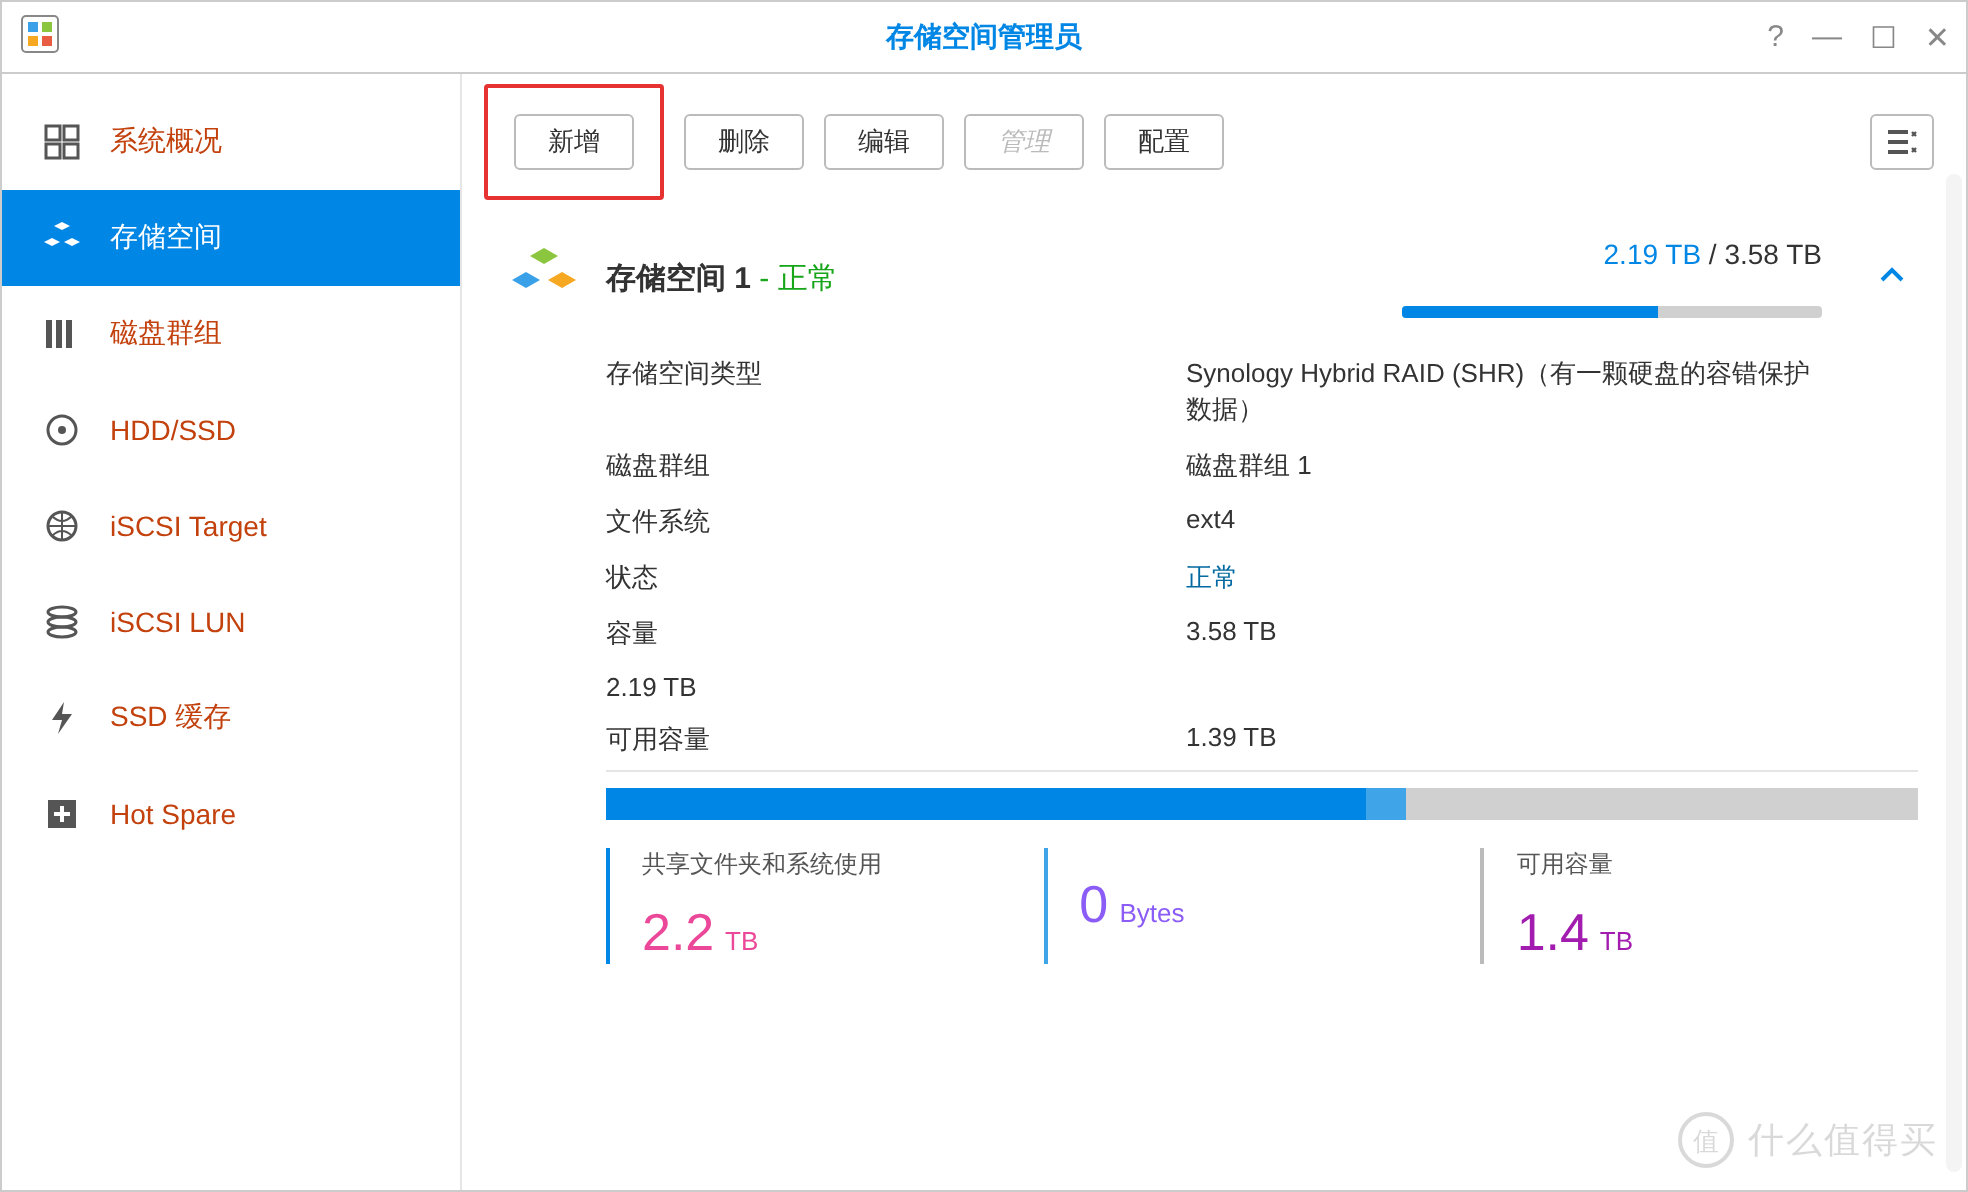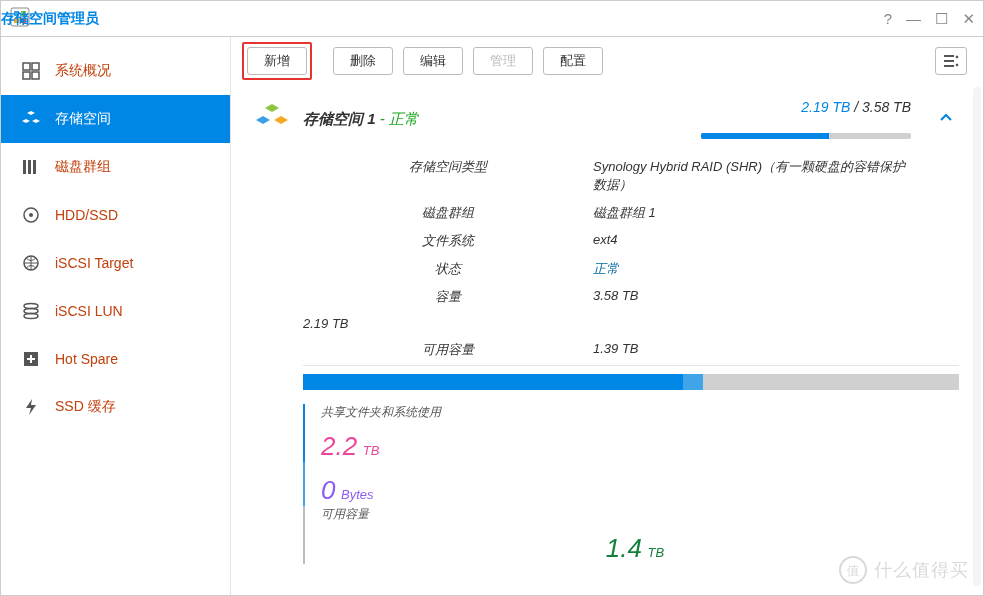--- a/index.html
+++ b/index.html
@@ -1,65 +1,65 @@
 <!DOCTYPE html>
 <html><head>
 <meta charset="utf-8">
 <style>
 * { box-sizing: border-box; margin: 0; padding: 0; }
 body { font-family: "Microsoft YaHei", Arial, sans-serif; font-size: 13px; color: #333; background: #fff; width: 984px; height: 596px; overflow: hidden; position: relative; border: 1px solid #ccc; }
 .titlebar { height: 36px; border-bottom: 1px solid #ccc; display: flex; align-items: center; position: relative; }
 .titlebar .app-icon { margin-left: 8px; }
-.titlebar .title { position: absolute; left: 0; right: 0; color: #0086e5; font-weight: bold; font-size: 14px; pointer-events: none; }
+.titlebar .title { position: absolute; left: 0; right: 0; text-align: center; color: #0086e5; font-weight: bold; font-size: 14px; pointer-events: none; }
 .titlebar .win-controls { position: absolute; right: 8px; display: flex; gap: 14px; color: #888; }
 .titlebar .win-controls span { cursor: pointer; font-size: 15px; }
 .main { display: flex; height: 559px; }
 .sidebar { width: 230px; border-right: 1px solid #e5e5e5; padding-top: 10px; }
 .sidebar .item { display: flex; align-items: center; height: 48px; padding-left: 20px; gap: 14px; cursor: pointer; color: #c2410c; font-size: 14px; }
 .sidebar .item.active { background: #0086e5; color: #fff; }
 .sidebar .item .ico { width: 20px; height: 20px; display: flex; align-items: center; justify-content: center; }
 .content { flex: 1; padding: 10px 16px 0 16px; position: relative; }
 .toolbar { display: flex; gap: 10px; align-items: center; }
 .toolbar button { height: 28px; padding: 0 16px; background: #fff; border: 1px solid #bbb; border-radius: 3px; font-size: 13px; cursor: pointer; color: #333; font-family: inherit; }
-.toolbar button.disabled { color: #bbb; cursor: default; }
-.toolbar .highlighted { border: 2px solid #e73232; padding: 3px; border-radius: 2px; margin: -5px 11px -5px -5px; }
+.toolbar button.disabled { color: #bbb; cursor: default; font-style: italic; }
+.toolbar .highlighted { border: 2px solid #e73232; padding: 13px; border-radius: 2px; margin: -5px 0 -5px -5px; }
 .toolbar .highlighted button { margin: 0; }
 .toolbar .spacer { flex: 1; }
 .toolbar .view-btn { width: 32px; height: 28px; border: 1px solid #bbb; border-radius: 3px; display: flex; align-items: center; justify-content: center; cursor: pointer; }
-.panel-wrap { margin-top: 12px; font-style: italic; }
+.panel-wrap { margin-top: 12px; }
 .panel { background: #fff; }
 .panel-head { display: flex; align-items: center; padding: 12px 8px 8px 8px; gap: 14px; }
 .vol-icon { width: 34px; height: 34px; }
 .panel-title { font-size: 15px; font-weight: bold; }
 .panel-title .status-ok { color: #17a61a; font-weight: normal; }
 .head-right { margin-left: auto; text-align: right; padding-right: 8px; }
 .capacity-text { font-size: 14px; margin-bottom: 18px; }
 .capacity-text .used { color: #0086e5; }
 .head-bar { width: 210px; height: 6px; background: #d0d0d0; border-radius: 2px; overflow: hidden; }
 .head-bar .fill { height: 100%; background: #0086e5; }
 .collapse-btn { color: #0086e5; font-size: 14px; padding: 0 6px; cursor: pointer; }
 .details { padding: 6px 8px 0 56px; }
 .row { display: flex; padding: 5px 0; font-size: 13px; }
-.row .lbl { width: 290px; color: #333; text-align: center; }
+.row .lbl { width: 290px; color: #333; }
 .row .val { color: #333; }
 .row .val.ok { color: #0369a1; }
 .row.sep { border-bottom: 1px solid #e5e5e5; padding-bottom: 6px; }
 .big-bar { margin: 8px 0 0 0; height: 16px; background: #d0d0d0; display: flex; }
 .big-bar .seg1 { background: #0086e5; }
 .big-bar .seg2 { background: #3fa4e8; }
-.breakdown { display: flex; margin-top: 14px; flex-direction: column; }
+.breakdown { display: flex; margin-top: 14px; }
 .bk { flex: 1; padding: 0 10px 0 16px; border-left: 2px solid transparent; }
 .bk.s1 { border-left-color: #0086e5; }
 .bk.s2 { border-left-color: #3fa4e8; }
 .bk.s3 { border-left-color: #bbb; }
 .bk .bk-lbl { font-size: 12px; color: #555; margin-bottom: 10px; }
 .bk .bk-val { font-size: 26px; font-weight: 300; }
 .bk.s1 .bk-val { color: #ec4899; }
 .bk.s2 .bk-val { color: #8b5cf6; margin-top: 13px; }
-.bk.s3 .bk-val { color: #15803d; text-align: center; }
+.bk.s3 .bk-val { color: #a21caf; }
 .bk .bk-val .unit { font-size: 13px; margin-left: 2px; }
 .watermark { position: absolute; right: 14px; bottom: 10px; opacity: 0.18; display: flex; align-items: center; gap: 6px; pointer-events: none; }
 .watermark .wm-text { font-size: 18px; letter-spacing: 1px; color: #333; }
 .scrollbar { position: absolute; right: 2px; top: 50px; bottom: 10px; width: 8px; background: #f4f4f4; border-radius: 4px; }
 .scrollbar .thumb { width: 100%; height: 100%; background: transparent; }
 </style>
 </head>
 <body>
 
 <div class="titlebar">
@@ -136,33 +136,33 @@
             <ellipse cx="9" cy="4" rx="7" ry="2.5" fill="none" stroke="#555" stroke-width="1.5"></ellipse>
             <ellipse cx="9" cy="9" rx="7" ry="2.5" fill="none" stroke="#555" stroke-width="1.5"></ellipse>
             <ellipse cx="9" cy="14" rx="7" ry="2.5" fill="none" stroke="#555" stroke-width="1.5"></ellipse>
           </svg>
         </span>
       <span>iSCSI LUN</span>
     </div>
     <div class="item">
       <span class="ico">
           <svg width="18" height="18" viewBox="0 0 18 18">
+            <path d="M10 1 L4 10 H9 L7 17 L14 7 H9 Z" fill="#555"></path>
+          </svg>
+        </span>
+      <span>SSD 缓存</span>
+    </div>
+    <div class="item">
+      <span class="ico">
+          <svg width="18" height="18" viewBox="0 0 18 18">
             <rect x="2" y="2" width="14" height="14" fill="#555"></rect>
             <path d="M9 5 V13 M5 9 H13" stroke="#fff" stroke-width="2"></path>
           </svg>
         </span>
       <span>Hot Spare</span>
-    </div>
-    <div class="item">
-      <span class="ico">
-          <svg width="18" height="18" viewBox="0 0 18 18">
-            <path d="M10 1 L4 10 H9 L7 17 L14 7 H9 Z" fill="#555"></path>
-          </svg>
-        </span>
-      <span>SSD 缓存</span>
     </div>
   </div>
 
   <div class="content">
     <div class="toolbar">
       <span class="highlighted">
         <button>新增</button>
       </span>
       <button>删除</button>
       <button>编辑</button>

